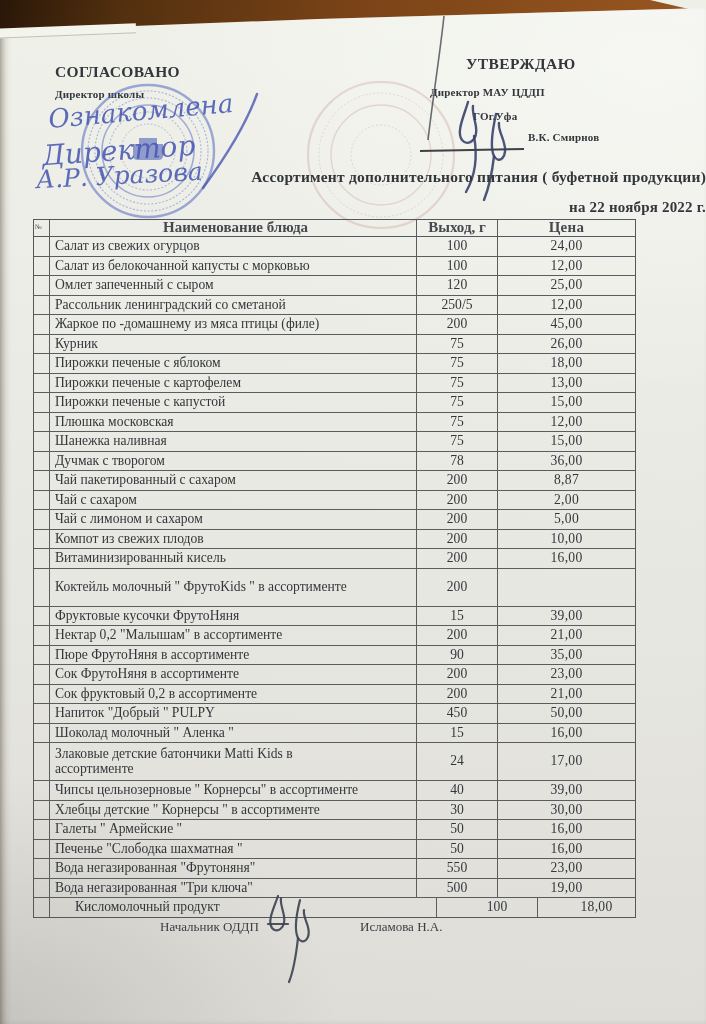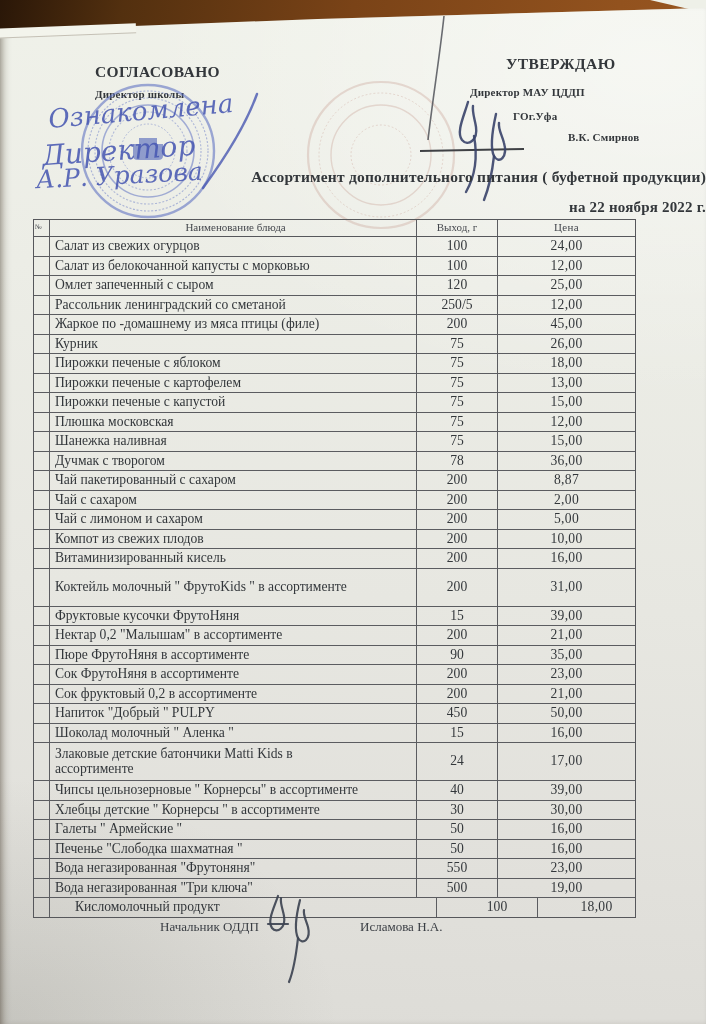--- a/index.html
+++ b/index.html
@@ -22,41 +22,41 @@
     clip-path:polygon(5px 31px, 45% 19px, 100% 8px, 100% 100%, 0 100%, 0 35px);
     background:
       radial-gradient(120% 55% at 92% 6%, rgba(255,255,255,.45), transparent 60%),
       radial-gradient(80% 40% at 0% 100%, rgba(90,90,80,.18), transparent 60%),
       linear-gradient(183deg,#f0f2ea 0%,#ecede6 28%,#e7e7e1 58%,#e1e0db 84%,#dddcd7 100%);
     box-shadow: inset 7px 0 10px -6px rgba(40,25,10,.55),
                 inset 0 8px 9px -7px rgba(40,25,10,.5);
   }
   .content{position:absolute; inset:0; color:#33373b;}
 
-  .blk{position:absolute; white-space:nowrap;margin-left:40px;}
+  .blk{position:absolute; white-space:nowrap;}
   .b15{font-size:15.5px; font-weight:bold; letter-spacing:.4px;}
   .b14{font-size:11px; font-weight:bold; letter-spacing:.2px;}
   .doc-title{left:0; right:0; text-align:right; font-weight:bold; font-size:15.5px; letter-spacing:.2px;}
 
   .hand{
     position:absolute; font-style:italic; font-family:"DejaVu Serif", serif;
     color:rgba(72,88,178,.88); white-space:nowrap;
   }
 
   
   .menu-table{
     position:absolute; left:33px; top:219px; width:601px;
     border:1.7px solid #56575b; background:transparent;
     font-size:13.6px; line-height:1.05;
   }
   .thead,.trow{display:grid; grid-template-columns:16px 367px 81px 1fr;}
   .thead{height:16px; border-bottom:1.4px solid #56575b; align-items:center;}
   .thead .cell{color:#45484e;}
   .thead .num{font-size:7px; padding-left:1px;}
-  .thead .name,.thead .weight,.thead .price{font-size:11px; text-align:left;}
+  .thead .name,.thead .weight,.thead .price{font-size:15px; text-align:left;font-weight:bold;}
   .trow{height:18.5px; border-bottom:1.2px solid #5b5c60; align-items:center;}
   .trow.tall{height:37px;}
   .trow:last-child{border-bottom:none;gap:20px;}
   .cell{height:100%; display:flex; align-items:center; overflow:hidden;}
   .cell.num,.cell.name,.cell.weight{border-right:1.2px solid #5b5c60;}
   .cell.name{padding-left:5px; white-space:pre-line;}
   .cell.weight,.cell.price{justify-content:center;}
   .cell.price{letter-spacing:.3px;}
 
   .underline-ink{position:absolute; left:420px; top:149px; width:104px; height:2px; background:#3f4145; transform:rotate(-1deg);}
@@ -237,21 +237,20 @@
         <div class="trow">
           <div class="cell num"></div>
           <div class="cell name">Витаминизированный кисель</div>
           <div class="cell weight">200</div>
           <div class="cell price">16,00</div>
         </div>
         <div class="trow tall">
           <div class="cell num"></div>
           <div class="cell name">Коктейль молочный " ФрутоKids " в ассортименте</div>
           <div class="cell weight">200</div>
-          <div class="cell price">31,00</div>
         </div>
         <div class="trow">
           <div class="cell num"></div>
           <div class="cell name">Фруктовые кусочки ФрутоНяня</div>
           <div class="cell weight">15</div>
           <div class="cell price">39,00</div>
         </div>
         <div class="trow">
           <div class="cell num"></div>
           <div class="cell name">Нектар 0,2 "Малышам" в ассортименте</div>

